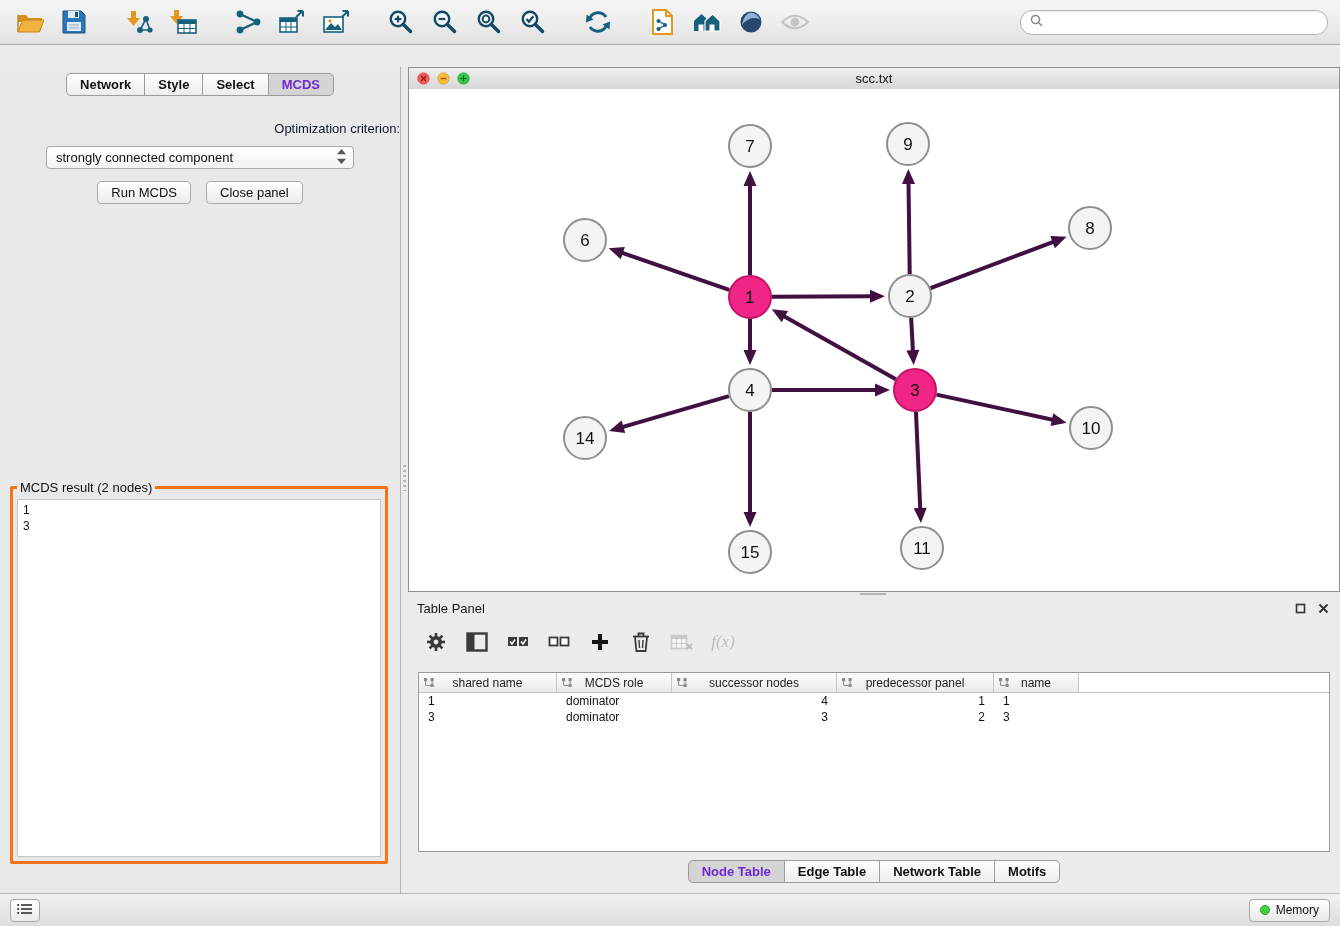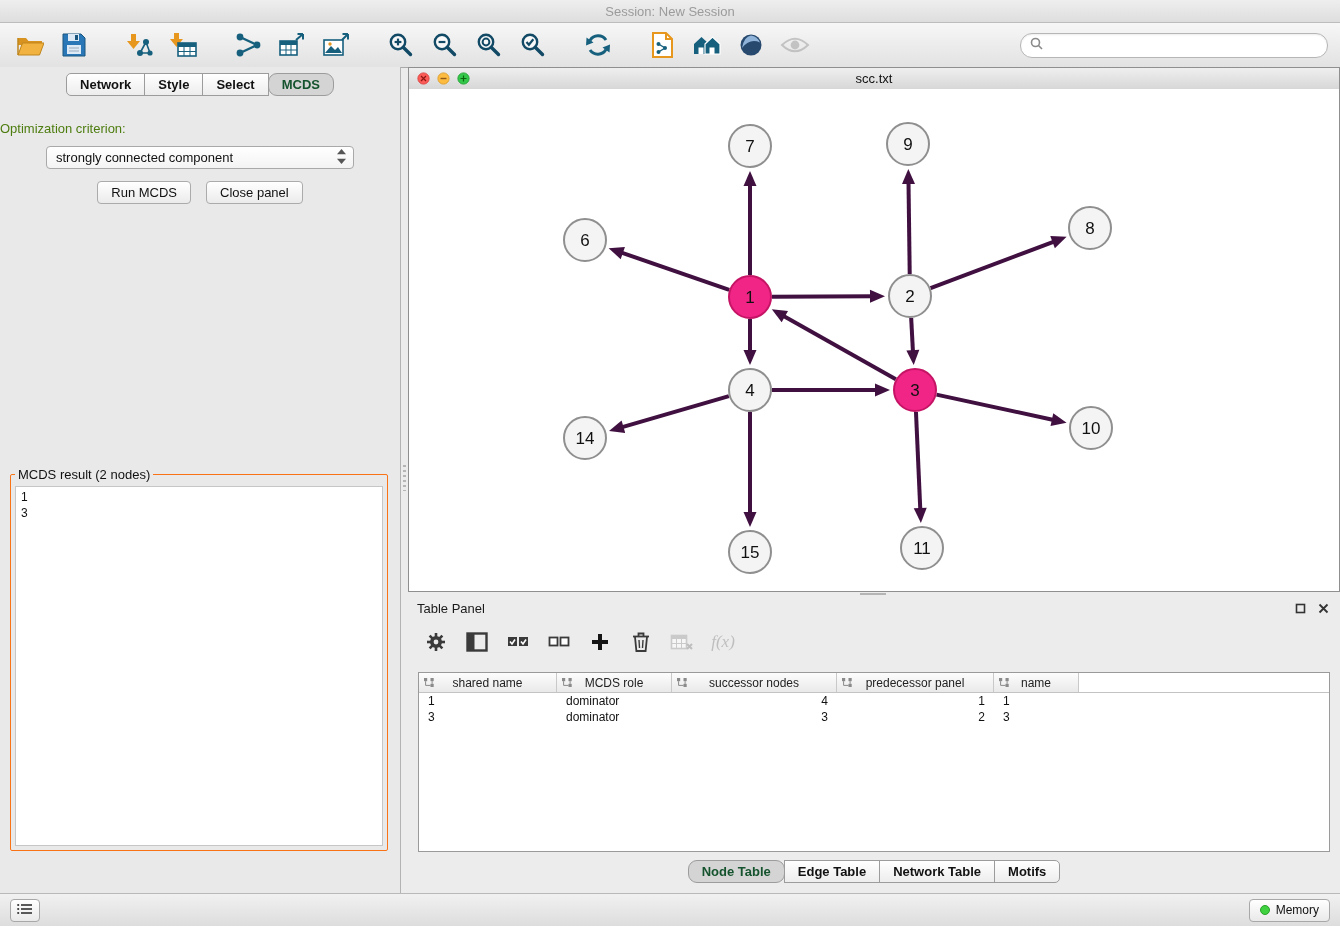--- a/index.html
+++ b/index.html
@@ -22,27 +22,27 @@
 
   
   .control-panel{position:absolute;left:0;top:0;bottom:0;width:401px;background:#e9e9e9;border-right:1px solid #b3b3b3;box-sizing:border-box;}
   .panel-header{height:24px;display:flex;align-items:center;padding:0 9px;font-size:13px;color:#1a1a1a;}
   .panel-header .spacer{flex:1;}
   .hdr-btn{width:16px;height:16px;display:flex;align-items:center;justify-content:center;margin-left:7px;cursor:pointer;}
   .cp-tabs{display:flex;justify-content:center;margin-top:6px;}
   .tab{font-size:13px;padding:3px 13px;border:1px solid #9c9c9c;background:linear-gradient(#ffffff,#ededed);margin-left:-1px;color:#111;cursor:pointer;white-space:nowrap;font-weight:bold;}
   .tab.first{border-radius:5px 0 0 5px;margin-left:0;}
   .tab.last{border-radius:0 5px 5px 0;}
-  .tab.active{background:#d4d4d4;color:#14532d;border-radius:9px;}
-  .opt-label{margin-top:25px;text-align:left;font-size:13px;color:#4d7c0f;}
+  .tab.active{background:#d4d4d4;color:#6d28d9;}
+  .opt-label{margin-top:25px;text-align:right;font-size:13px;color:#0f172a;}
   .select{margin:10px auto 0;width:308px;height:23px;border:1px solid #a9a9a9;border-radius:4px;background:linear-gradient(#ffffff,#f3f3f3);display:flex;align-items:center;padding:0 7px 0 9px;font-size:13px;box-sizing:border-box;cursor:pointer;}
   .select .val{flex:1;color:#111;}
   .btn-row{display:flex;justify-content:center;gap:15px;margin-top:12px;}
   .btn{font-size:13px;padding:3px 13px;border:1px solid #ababab;border-radius:4px;background:linear-gradient(#ffffff,#ebebeb);cursor:pointer;color:#111;}
-  fieldset.result{position:absolute;left:10px;right:12px;top:400px;height:384px;border:1px solid #f97316;border-radius:2px;margin:0;padding:4px;box-sizing:border-box;}
+  fieldset.result{position:absolute;left:10px;right:12px;top:413px;height:384px;border:3px solid #f97316;border-radius:2px;margin:0;padding:4px;box-sizing:border-box;}
   fieldset.result legend{font-size:13px;padding:0 3px;color:#111;}
   .result-box{width:100%;height:100%;background:#fff;border:1px solid #c6c6c6;box-sizing:border-box;font-size:12px;padding:2px 5px;line-height:16px;color:#111;overflow:hidden;}
 
   
   .v-splitter{position:absolute;left:401px;top:0;bottom:0;width:7px;cursor:col-resize;}
   .v-handle{position:absolute;top:398px;left:2px;width:3px;height:26px;background:repeating-linear-gradient(#b5b5b5 0 2px,transparent 2px 5px);}
   .h-splitter{position:absolute;left:408px;right:0;top:525px;height:4px;cursor:row-resize;}
   .h-handle{position:absolute;left:452px;top:1px;width:26px;height:2px;background:#b5b5b5;}
 
   
@@ -73,23 +73,20 @@
   .statusbar{position:absolute;left:0;right:0;bottom:0;height:33px;background:linear-gradient(#f1f1f1,#dddddd);border-top:1px solid #b9b9b9;display:flex;align-items:center;padding:0 10px;box-sizing:border-box;}
   .sb-btn{width:28px;height:21px;border:1px solid #a8a8a8;border-radius:4px;background:linear-gradient(#ffffff,#e9e9e9);display:flex;align-items:center;justify-content:center;cursor:pointer;}
   .memory-btn{margin-left:auto;height:21px;border:1px solid #a8a8a8;border-radius:4px;background:linear-gradient(#ffffff,#e9e9e9);display:flex;align-items:center;gap:6px;padding:0 10px;font-size:12px;color:#111;cursor:pointer;}
   .mem-dot{width:10px;height:10px;border-radius:50%;background:#3fd13f;border:1px solid #2aa12a;box-sizing:border-box;}
 </style>
 </head>
 <body>
 
 <div class="app">
 
-  <div class="titlebar">
-    <span>Session: New Session</span>
-  </div>
 
   <div class="toolbar">
     <div class="tools">
         <div class="tool">
           <svg width="28" height="26" viewBox="0 0 28 26">
             <path d="M2 6h8l2.5 3H26v4H2z" fill="#d8921f"></path>
             <path d="M2 6v17h21.5L28 11H6.5L2 23z" fill="#f2b23f" stroke="#bf851c"></path>
           </svg>
         </div>
         <div class="tool">

